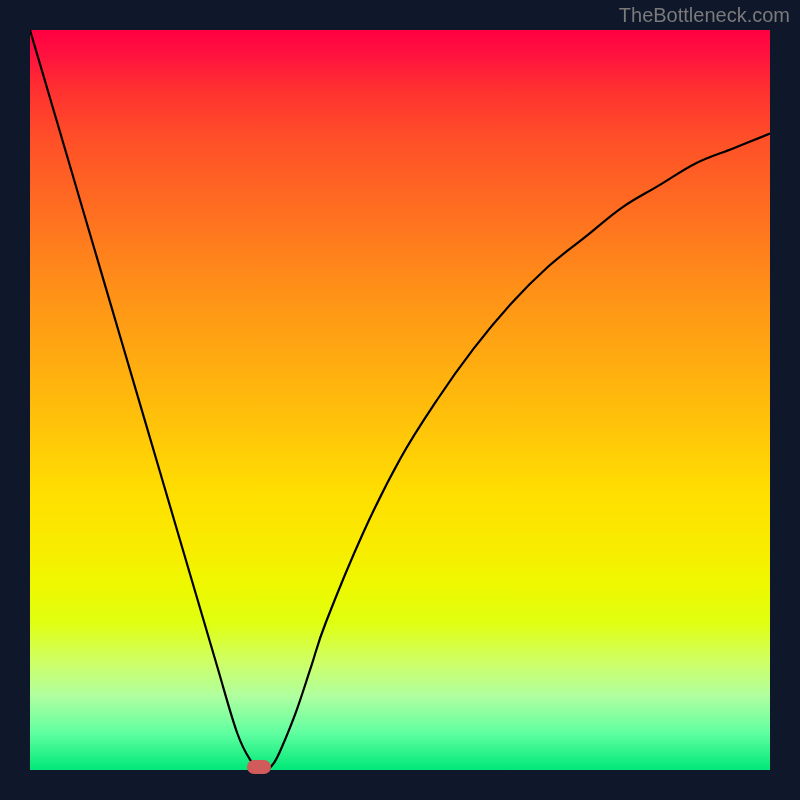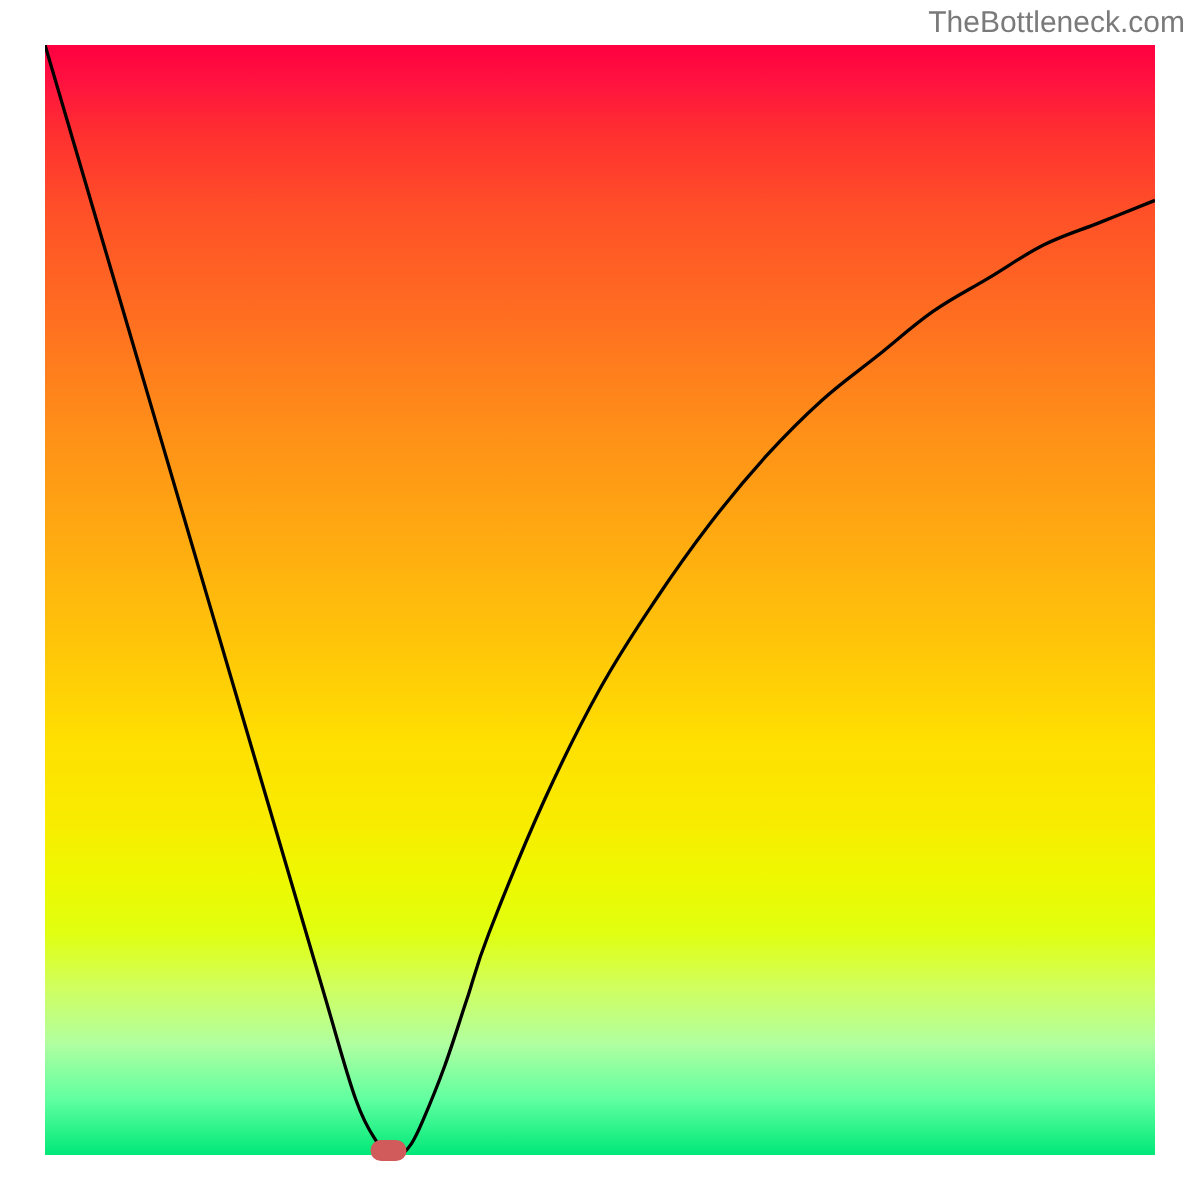--- a/index.html
+++ b/index.html
@@ -7,21 +7,21 @@
     padding: 0;
     width: 800px;
     height: 800px;
     overflow: hidden;
     background: #000;
   }
   .chart-container {
     position: relative;
     width: 800px;
     height: 800px;
-    background: #ffffff;
+    background: #0f172a;
   }
   .plot-area {
     position: absolute;
     left: 30px;
     top: 30px;
     width: 740px;
     height: 740px;
     background: linear-gradient(to bottom,
       #ff0040 0%,
       #ff1040 3%,

